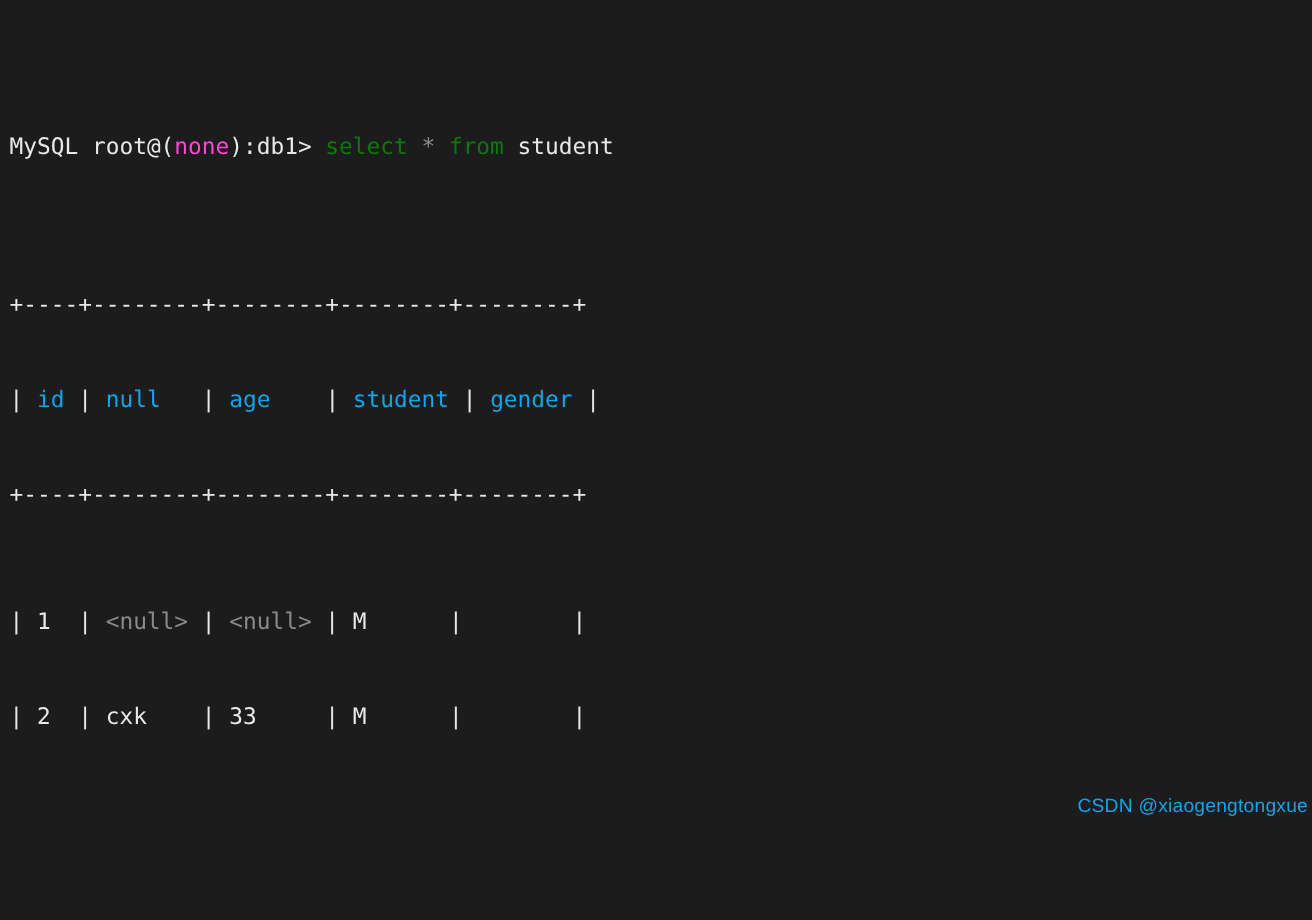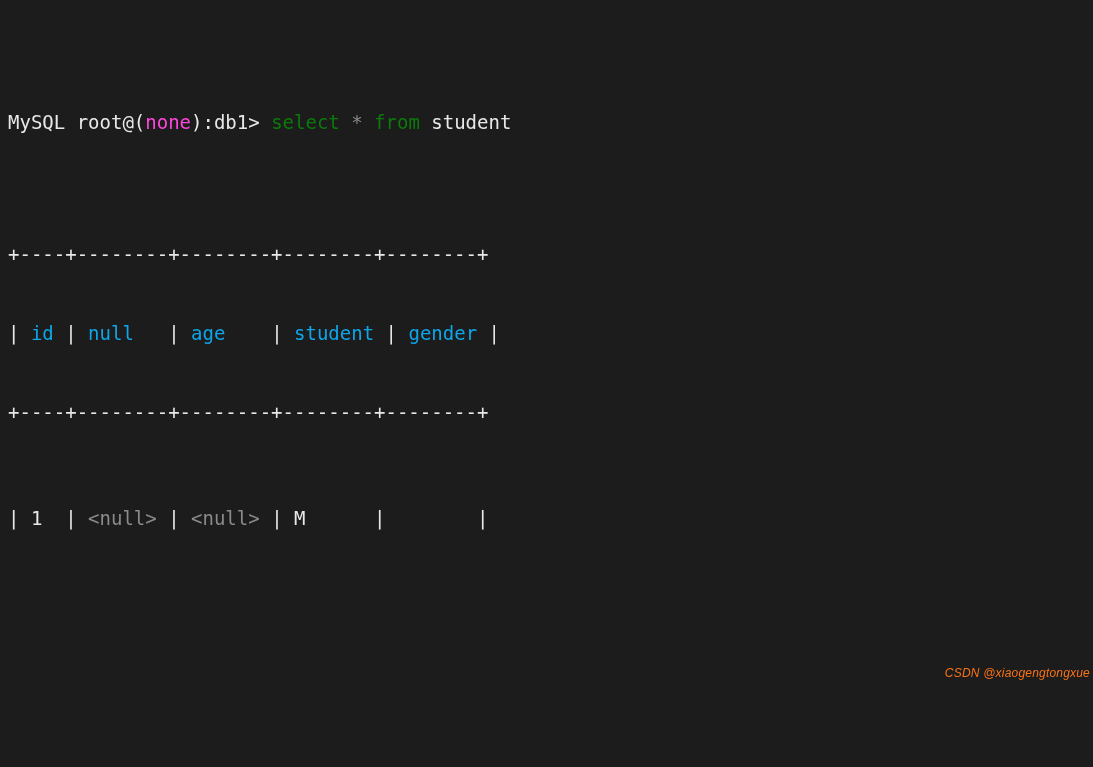--- a/index.html
+++ b/index.html
@@ -34,41 +34,41 @@
   .kw { color: #0b7a0b; }            
   .hd { color: #0ea5e9; }            
   .mg { color: #ff45dd; }            
   .gy { color: #8a8a8a; }            
   .bd { color: #e8e8e8; }
   #watermark {
     position: absolute;
     right: 16px;
     bottom: 18px;
     font-family: "Liberation Sans", "DejaVu Sans", sans-serif;
-    font-size: 12px;
-    color: #f97316;
+    font-size: 16px;
+    color: #0ea5e9;
     letter-spacing: 0.2px;
-    font-style: italic;
   }
 </style>
 </head>
 <body>
 
 <div id="terminal">
   <div id="screen">
 
     
     <div class="line"><span class="w">MySQL </span><span class="w">root@(</span><span class="mg">none</span><span class="w">):db1&gt; </span><span class="kw">select</span><span class="gy"> * </span><span class="kw">from</span><span class="w"> student</span></div>
 
     
     <div class="line bd">+----+--------+--------+--------+--------+</div>
     <div class="line"><span class="bd">| </span><span class="hd">id</span><span class="bd"> | </span><span class="hd">null</span><span class="bd">   | </span><span class="hd">age</span><span class="bd">    | </span><span class="hd">student</span><span class="bd"> | </span><span class="hd">gender</span><span class="bd"> |</span></div>
     <div class="line bd">+----+--------+--------+--------+--------+</div>
 
     <div class="line"><span class="bd">| 1  | </span><span class="gy">&lt;null&gt;</span><span class="bd"> | </span><span class="gy">&lt;null&gt;</span><span class="bd"> | M      |        |</span></div>
+    <div class="line"><span class="bd">| 2  | </span><span class="w">cxk   </span><span class="bd"> | </span><span class="w">33    </span><span class="bd"> | M      |        |</span></div>
 
     
     
     
     
 
     
     
 
     

